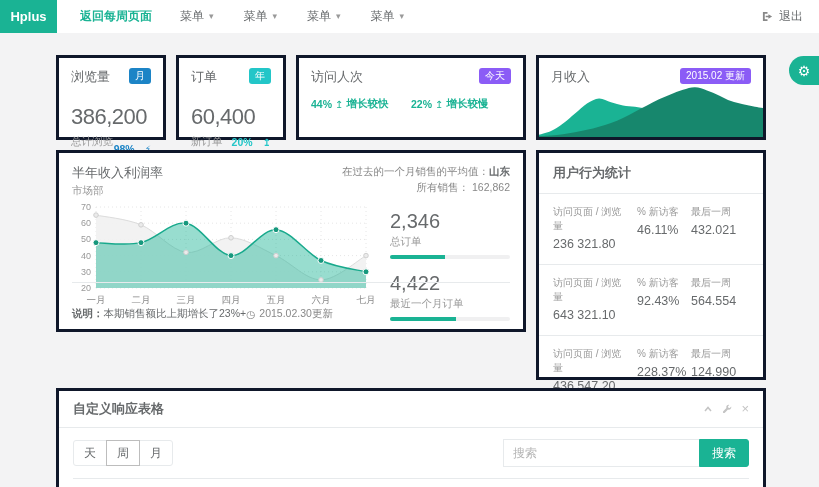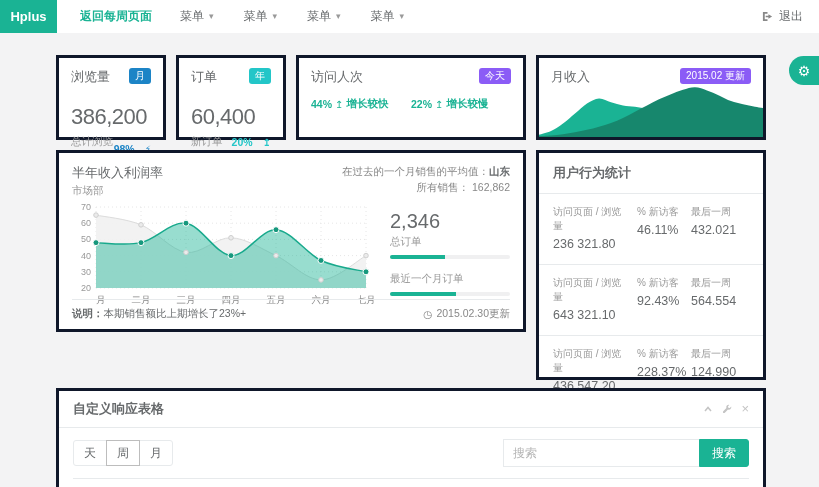--- a/index.html
+++ b/index.html
@@ -52,21 +52,21 @@
   .sp-title { font-size:13px; font-weight:normal; color:#676a6c; }
   .sp-sub { font-size:10.5px; color:#999; margin-top:2px; }
   .sp-summary { text-align:right; font-size:10.5px; color:#888; line-height:1.5; }
   .sp-summary b { color:#676a6c; }
   .sp-body { display:flex; margin-top:4px; }
   .sp-stats { flex:1; padding:8px 0 0 16px; }
   .stat-val { font-size:20px; font-weight:300; color:#676a6c; }
   .stat-label { font-size:10.5px; color:#999; margin:2px 0 6px; }
   .progress { height:4px; background:#f0f0f1; border-radius:2px; overflow:hidden; margin-bottom:13px; }
   .progress-bar { height:100%; background:#1ab394; }
-  .sp-foot { position:absolute; left:13px; right:13px; bottom:8px; display:flex; justify-content:space-between; border-top:1px solid #e7eaec; padding-top:7px; font-size:10.5px; color:#676a6c; }
+  .sp-foot { position:absolute; left:13px; right:13px; bottom:8px; display:flex; justify-content:flex-start; border-top:1px solid #e7eaec; padding-top:24px; font-size:10.5px; color:#676a6c; }
   .sp-foot .upd { color:#888; display:flex; align-items:center; gap:4px; }
 
   
   .us-title { padding:11px 14px; font-size:13px; font-weight:bold; border-bottom:1px solid #e7eaec; }
   .us-row { display:flex; padding:11px 14px 13px; border-bottom:1px solid #e7eaec; }
   .us-row:last-child { border-bottom:none; }
   .us-col1 { width:78px; }
   .us-col2 { flex:1; padding-left:6px; }
   .us-col3 { width:58px; }
   .us-label { font-size:10px; color:#999; line-height:1.4; }
@@ -255,20 +255,21 @@
         <circle cx="204" cy="27.68" r="3" fill="#16987d" stroke="#fff"></circle>
         <circle cx="249" cy="58.46" r="3" fill="#16987d" stroke="#fff"></circle>
         <circle cx="294" cy="69.8" r="3" fill="#16987d" stroke="#fff"></circle>
       </svg>
     <div class="sp-stats">
       <div class="stat-val">2,346</div>
       <div class="stat-label">总订单</div>
       <div class="progress">
           <div class="progress-bar" style="width: 46%;"></div>
         </div>
+      <div class="stat-val">4,422</div>
       <div class="stat-label">最近一个月订单</div>
       <div class="progress">
           <div class="progress-bar" style="width: 55%;"></div>
         </div>
     </div>
   </div>
   <div class="sp-foot">
     <span>
       <b>说明：</b><span>本期销售额比上期增长了23%+</span>
     </span>

